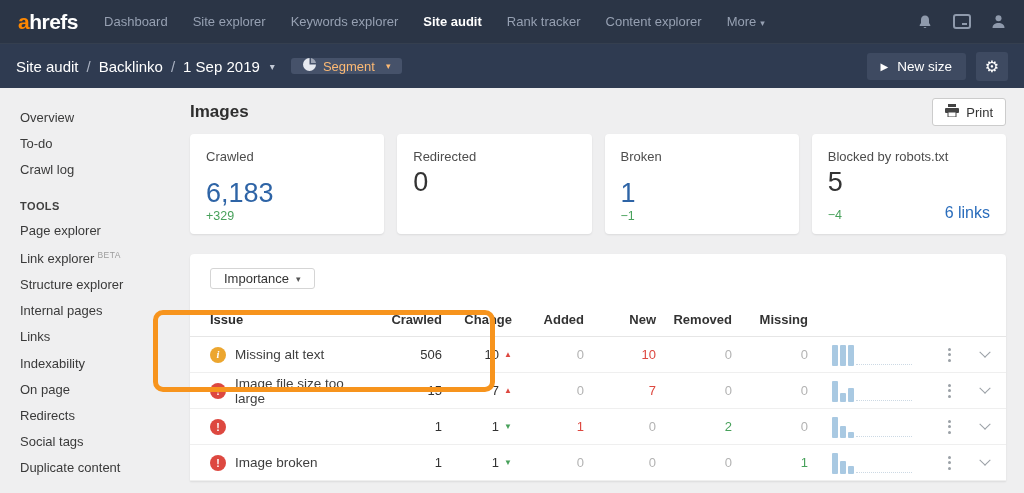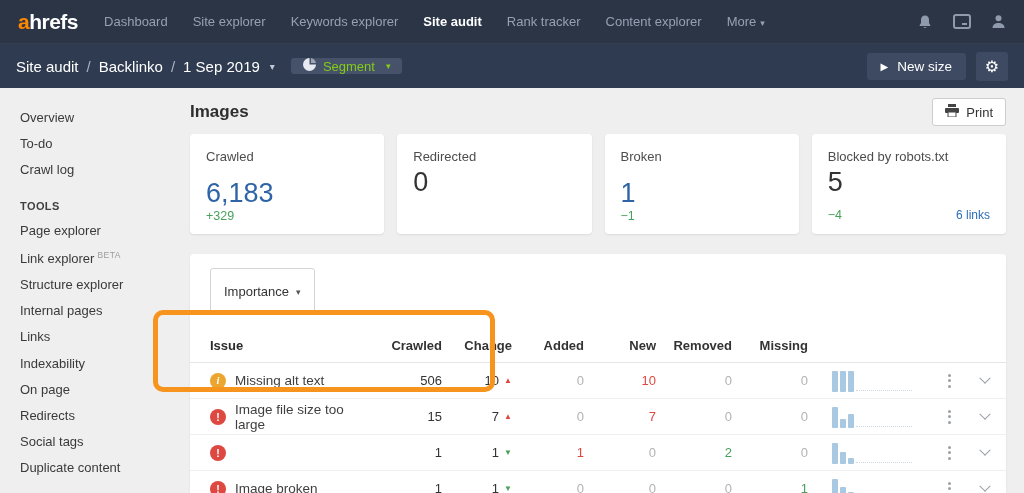--- a/index.html
+++ b/index.html
@@ -19,21 +19,21 @@
   .topicons { display:flex; align-items:center; gap:20px; }
   .topicons svg { display:block; }
 
   
   .subnav { height:44px; background:#2f3b51; display:flex; align-items:center; padding:0 16px; }
   .crumbs { display:flex; align-items:center; font-size:15px; color:#ffffff; gap:8px; }
   .crumb { cursor:pointer; }
   .crumb-sep { color:#aab2c2; }
   .crumb-caret { font-size:10px; color:#c3c9d6; margin-left:2px; }
   .segment-btn { margin-left:16px; background:#46526a; border-radius:3px; padding:0 12px;
-    display:flex; align-items:center; gap:7px; color:#84cc16; font-size:13px; cursor:pointer; }
+    display:flex; align-items:center; gap:7px; color:#fdba74; font-size:13px; cursor:pointer; }
   .subnav-right { margin-left:auto; display:flex; align-items:center; gap:10px; }
   .newcrawl-btn { background:#3e4a61; border-radius:3px; padding:6px 14px; color:#fff;
     font-size:13.5px; display:flex; align-items:center; gap:9px; cursor:pointer; }
   .play-ico { font-size:10px; color:#fff; }
   .gear-btn { background:#3e4a61; border-radius:3px; width:32px; height:29px; color:#fff;
     display:flex; align-items:center; justify-content:center; font-size:16px; cursor:pointer; }
 
   
   .content { display:flex; height:305px; }
   .sidebar { width:175px; padding:16px 0 0 20px; flex-shrink:0; }
@@ -50,31 +50,31 @@
 
   
   .cards { display:grid; grid-template-columns:repeat(4,1fr); gap:13px; margin-top:8px; }
   .card { background:#fff; border-radius:4px; box-shadow:0 1px 2px rgba(0,0,0,.09);
     height:100px; padding:15px 16px 12px; display:flex; flex-direction:column; }
   .card-label { font-size:13px; color:#4d4d4d; }
   .card-value { font-size:27px; color:#333; margin-top:3px; }
   .card-value[data-c="blue"] { color:var(--stat_blue,#2e64a6);margin-top:14px; }
   .card-bottom { margin-top:auto; display:flex; justify-content:space-between; align-items:flex-end; }
   .card-delta { font-size:12.5px; color:var(--positive_green,#48a15b); }
-  .card-link { font-size:12px; color:var(--link_blue,#2a6dbc); cursor:pointer; }
+  .card-link { font-size:16px; color:var(--link_blue,#2a6dbc); cursor:pointer; }
 
   
   .panel { background:#fff; border-radius:4px 4px 0 0; box-shadow:0 1px 2px rgba(0,0,0,.09);
     margin-top:20px; flex:1; padding-top:14px; }
   .filters { display:flex; align-items:center; padding-left:20px; gap:10px; }
   .tabgroup { display:inline-flex; border:1px solid #d5d5d5; border-radius:3px; overflow:hidden; }
   .tab { font-size:13px; color:#333; padding:5px 13px; background:#fff; cursor:pointer; }
   .tab.active { background:#fbdfb6; }
   .tab + .tab { border-left:1px solid #d5d5d5; }
-  .importance-btn { font-size:13px; color:#333; padding:15px 13px; background:#fff;
+  .importance-btn { font-size:13px; color:#333; padding:2px 13px; background:#fff;
     border:1px solid #d5d5d5; border-radius:3px; display:flex; align-items:center; gap:7px; cursor:pointer; }
   .imp-caret { font-size:9px; color:#555; }
 
   .tbl { margin-top:14px; }
   .trow { display:grid;
     grid-template-columns:minmax(0,1fr) 88px 70px 72px 72px 76px 76px 118px 38px 42px;
     align-items:center; height:36px; }
   .trow.head { height:34px; font-weight:bold; color:#2b2b2b; border-bottom:1px solid #e6e6e6; }
   .trow.body-row { border-bottom:1px solid #efefef; }
   .c { font-size:13px; text-align:right; color:#333; }

